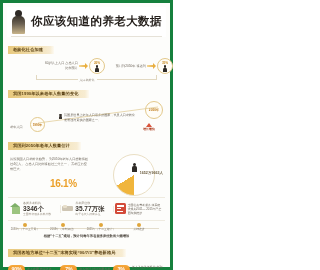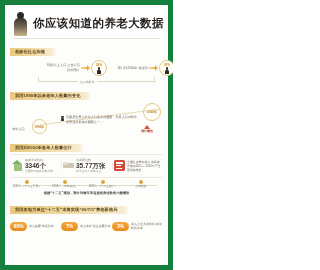--- a/index.html
+++ b/index.html
@@ -6,21 +6,21 @@
   body{
     width:173px;height:270px;overflow:hidden;
     background:#ffffff;
     font-family:"Liberation Sans","DejaVu Sans",sans-serif;
     -webkit-font-smoothing:antialiased;
   }
   #page{
     position:relative;width:173px;height:270px;
     background:#fdfdfb;
     box-sizing:border-box;
-    border:5px solid #15803d;
+    border:3px solid #15803d;
   }
   
   .header{
     position:relative;height:30px;margin:4px 4px 0 4px;
     background:#ffffff;
     display:flex;align-items:center;
   }
   .hdr-figure{
     width:16px;height:26px;margin-left:4px;margin-right:4px;
     position:relative;flex:none;
@@ -284,20 +284,35 @@
       </div>
       <div class="redmark">
         <div class="tri"></div>
         <div class="t">增长最快</div>
       </div>
     </div>
   </div>
 
   <div class="sect">
     <div class="tagbar">我国到2050年老年人数量估计</div>
+    <div class="s3">
+      <div class="copy">按照我国人口老龄化趋势，
+到2050年老年人口总数将超过4亿人，
+
+占总人口比例将超过三分之一，
+养老压力空前巨大。</div>
+      <div class="bigpct">16.1%</div>
+      <div class="donut">
+        <div class="fig">
+            <div class="h"></div>
+            <div class="b"></div>
+          </div>
+      </div>
+      <div class="dlabel">1652万9663人</div>
+    </div>
   </div>
 
   <div class="s4">
     <div class="cell">
       <div class="ic ic-house">
           <div class="roof"></div>
           <div class="base"></div>
         </div>
       <div class="txt">
         <div class="cap">各类养老机构</div>

